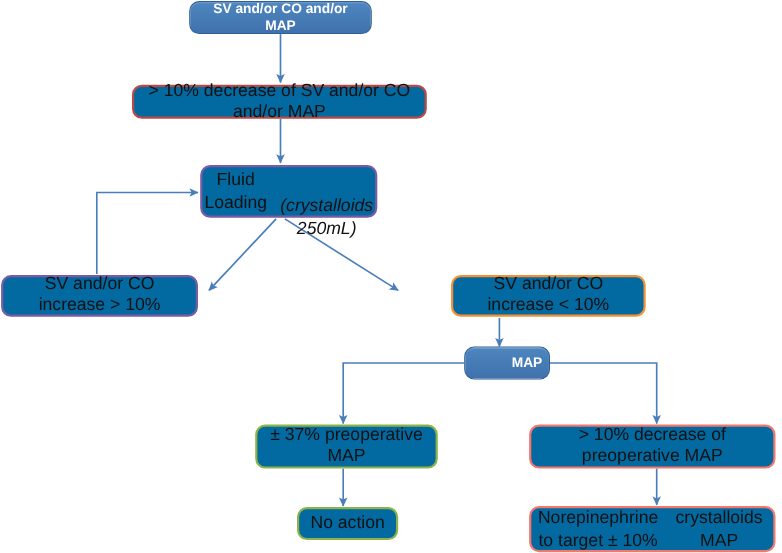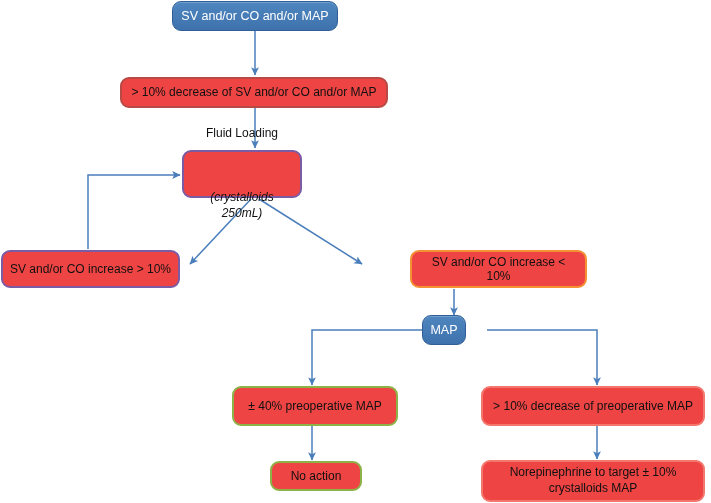--- a/index.html
+++ b/index.html
@@ -44,26 +44,27 @@
     box-sizing: border-box;
   }
   
   .n-blue {
     background: linear-gradient(180deg, #4e86c0 0%, #3f72ac 100%);
     border: 1.6px solid #2c5party;
     border: 1.6px solid #2f5f96;
     color: #ffffff;
     font-size: 12.5px;
     box-shadow: inset 0 1px 0 rgba(255,255,255,0.22);
+    font-weight: bold;
   }
   
   .n-out {
-    background: #ef4444;
+    background: #0369a1;
     color: #111111;
-    font-size: 12px;
+    font-size: 16px;
   }
   .n-red    { border: 2.3px solid #b84a46; }
   .n-purple { border: 2.3px solid #7b5ba4; }
   .n-orange { border: 2.3px solid #f59134; }
   .n-green  { border: 2.3px solid #8cb348; }
   .n-salmon { border: 2.3px solid #f4776e; }
 
   .ital { font-style: italic; margin-top: 48px; }
   .ln2 { line-height: 1.32; }
 </style>
@@ -103,47 +104,47 @@
   </svg>
 
   <div class="node n-blue" style="left:172px; top:1px; width:166px; height:30px;">
     <span class="node-label">SV and/or CO and/or MAP</span>
   </div>
 
   <div class="node n-out n-red" style="left:120px; top:77px; width:268px; height:31px;">
     <span class="node-label">&gt; 10% decrease of SV  and/or CO and/or MAP</span>
   </div>
 
-  <div class="node n-out n-purple ln2" style="left:182px; top:150px; width:120px; height:48px; flex-direction:column;">
+  <div class="node n-out n-purple ln2" style="left:182px; top:150px; width:161px; height:48px; ">
     <span class="node-label">Fluid Loading</span>
     <span class="node-label ital">(crystalloids 250mL)</span>
   </div>
 
   <div class="node n-out n-purple" style="left:1px; top:250px; width:179px; height:38px;justify-content:center;">
     <span class="node-label">SV and/or CO increase &gt; 10%</span>
   </div>
 
   <div class="node n-out n-orange" style="left:366px; top:250px; width:177px; height:38px;margin-left:44px;">
     <span class="node-label">SV and/or CO increase &lt; 10%</span>
   </div>
 
-  <div class="node n-blue" style="left:422px; top:315px; width:44px; height:30px;">
+  <div class="node n-blue" style="left:422px; top:315px; width:78px; height:30px;text-align:right;">
     <span class="node-label">MAP</span>
   </div>
 
   <div class="node n-out n-green" style="left:232px; top:386px; width:166px; height:40px;">
-    <span class="node-label">± 40% preoperative MAP</span>
+    <span class="node-label">± 37% preoperative MAP</span>
   </div>
 
   <div class="node n-out n-green" style="left:270px; top:461px; width:92px; height:30px;">
     <span class="node-label">No action</span>
   </div>
 
   <div class="node n-out n-salmon" style="left:481px; top:386px; width:224px; height:40px;">
     <span class="node-label">&gt; 10% decrease of preoperative MAP</span>
   </div>
 
-  <div class="node n-out n-salmon ln2" style="left:481px; top:460px; width:224px; height:42px; flex-direction:column;">
+  <div class="node n-out n-salmon ln2" style="left:481px; top:460px; width:224px; height:42px; flex-direction:row;">
     <span class="node-label">Norepinephrine to target ± 10%</span>
     <span class="node-label">crystalloids MAP</span>
   </div>
 
 </div>
 
 </body></html>

